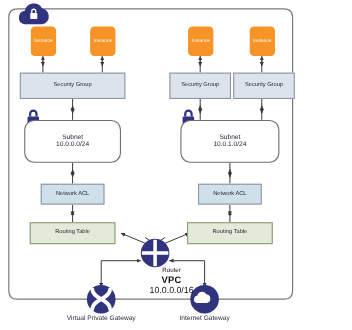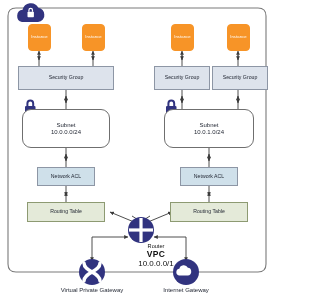--- a/index.html
+++ b/index.html
@@ -193,19 +193,19 @@
     <span>Network ACL</span>
   </div>
 
   <div class="node rtable" style="left:170px;top:202px;width:78px;height:20px;">
     <span>Routing Table</span>
   </div>
 
   <div class="routerlbl" style="left:106px;top:243px;width:100px;">
     <div class="r1">Router</div>
     <div class="r2">VPC</div>
-    <div class="r3">10.0.0.0/1</div>
+    <div class="r3">10.0.0.0/16</div>
   </div>
 
   <div class="caption" style="left:32px;top:287px;width:120px;">Virtual Private Gateway</div>
   <div class="caption" style="left:144px;top:287px;width:84px;">Internet Gateway</div>
 
 </div>
 
 </body></html>

